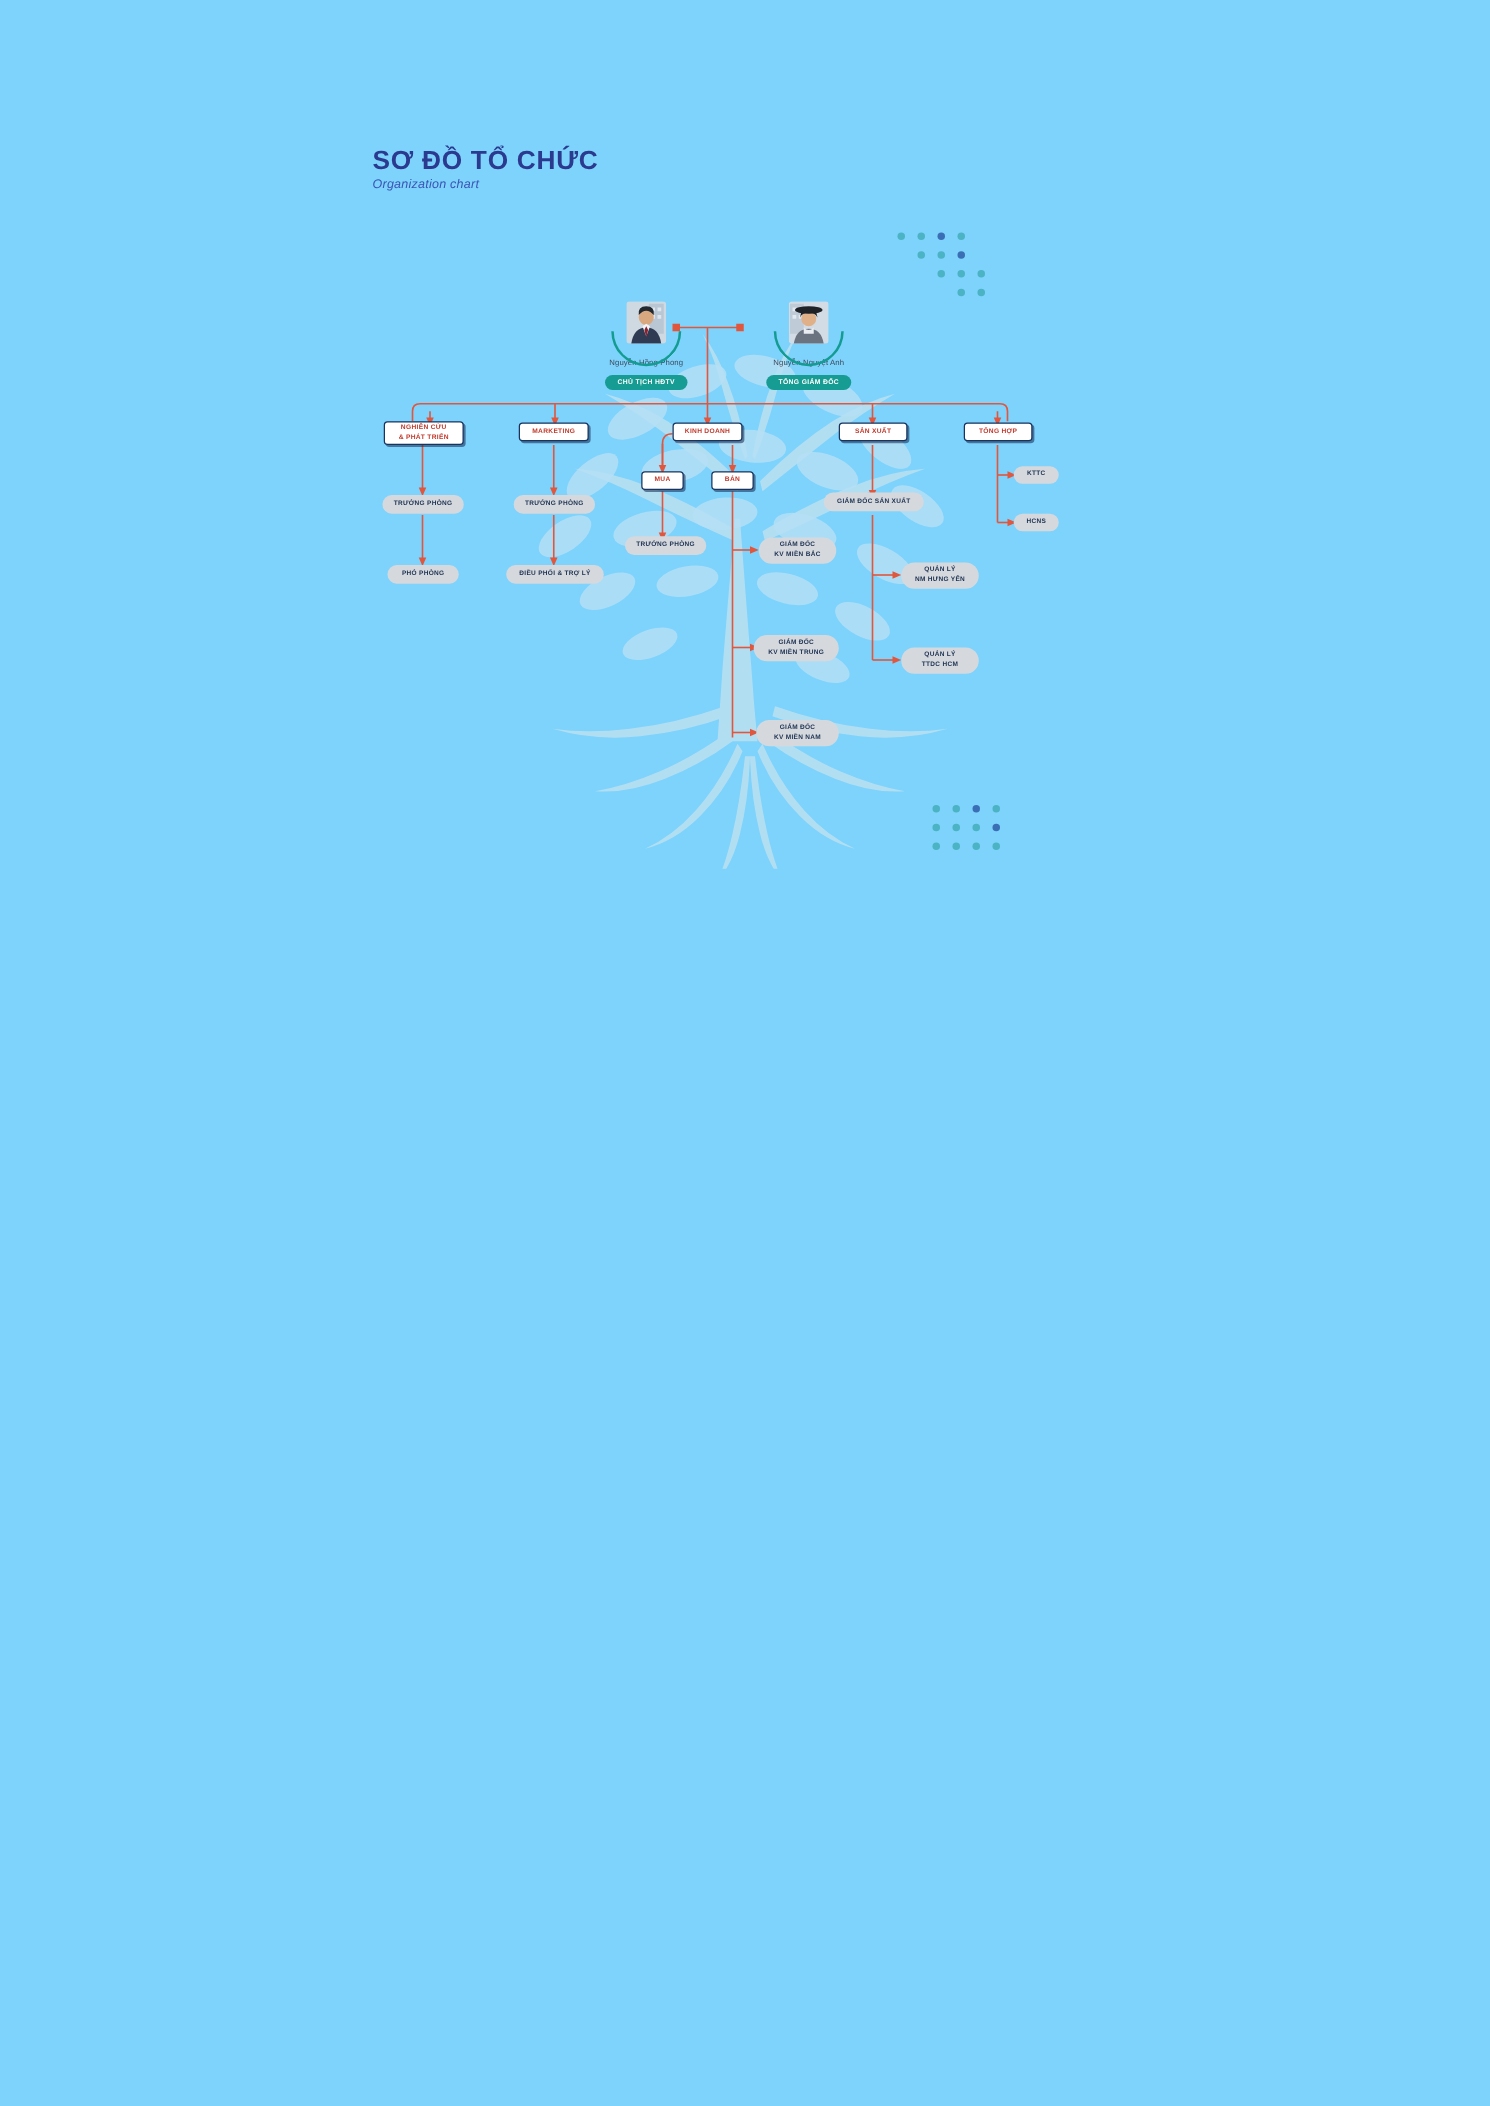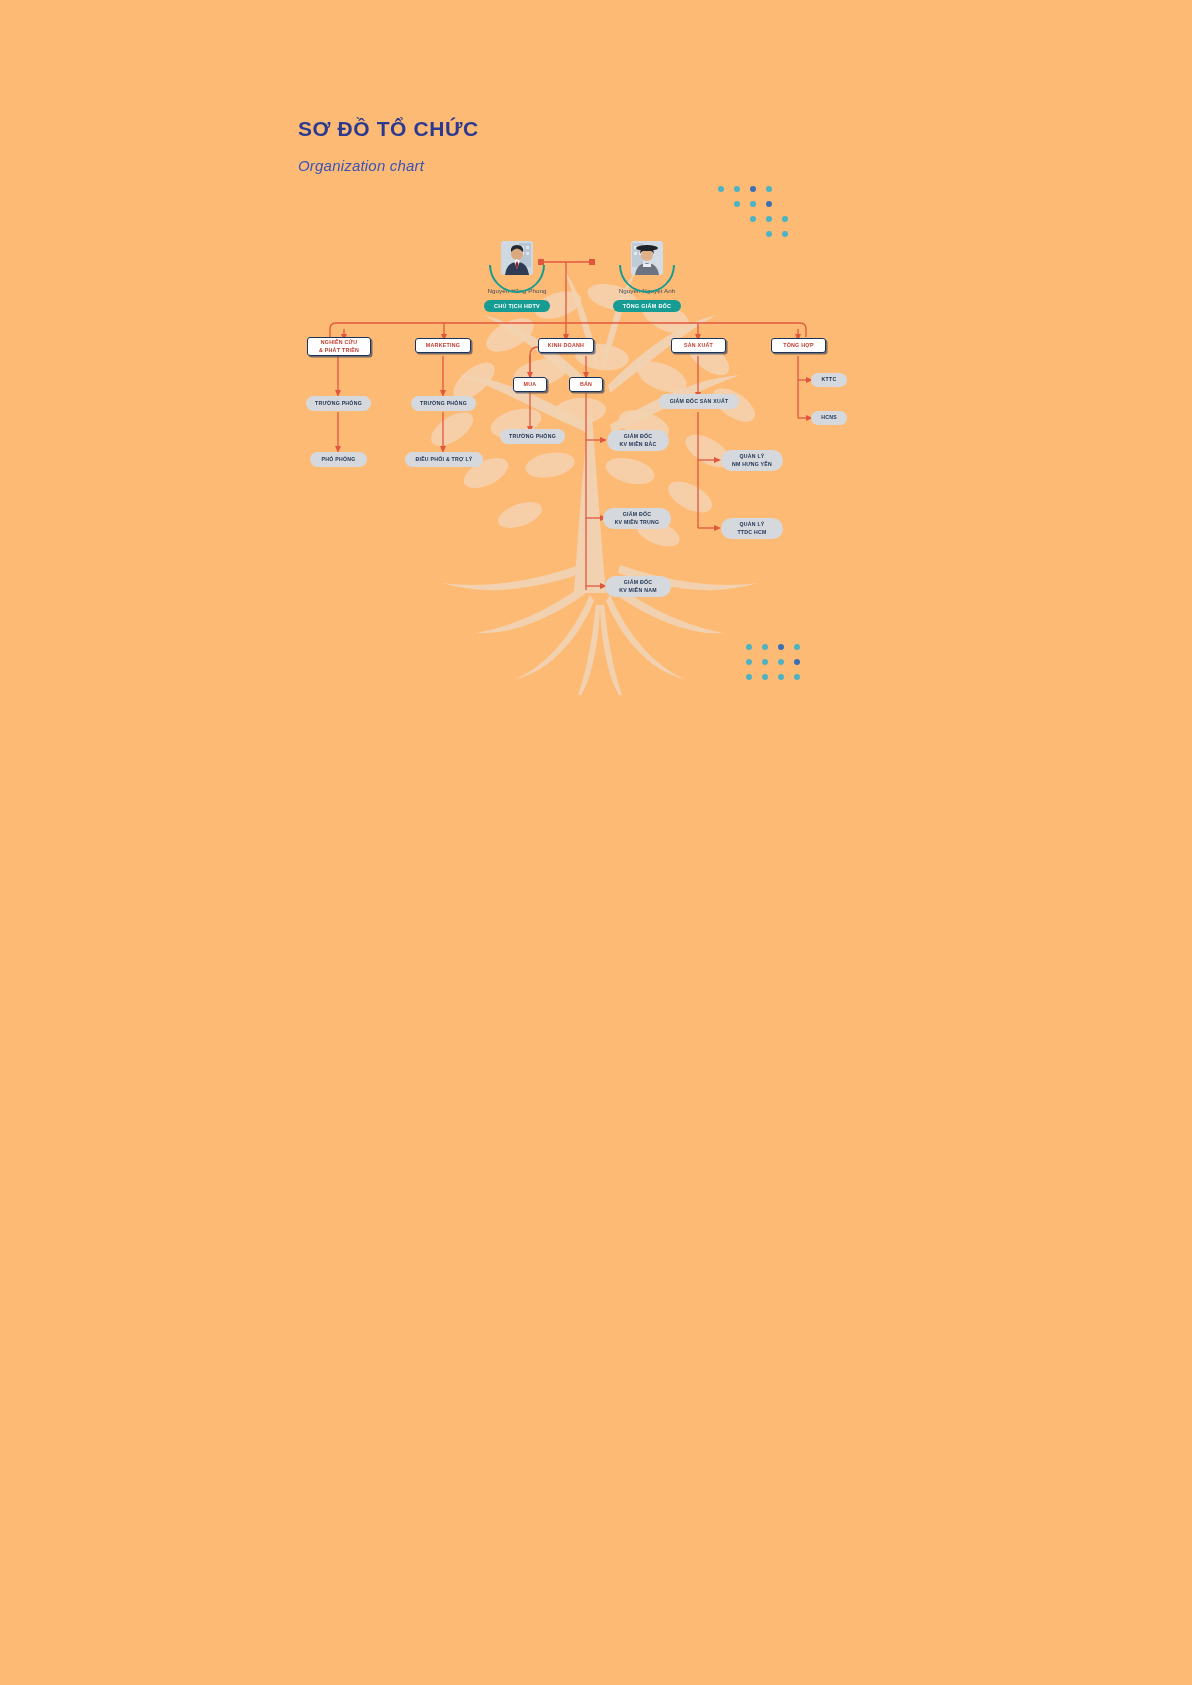--- a/index.html
+++ b/index.html
@@ -1,23 +1,23 @@
 <!DOCTYPE html>
 <html><head>
 <meta charset="utf-8">
 <style>
   html,body{margin:0;padding:0;background:#ffffff;}
   body{width:1192px;height:1685px;position:relative;font-family:"Liberation Sans",sans-serif;overflow:hidden;}
 
-  .page{position:absolute;left:0;top:0;width:1192px;height:1685px;background:#fdba74;}
+  .page{position:absolute;left:0;top:0;width:1192px;height:1685px;background:#7dd3fc;}
 
   
   .title-wrap{position:absolute;left:298px;top:118px;}
   .title-main{font-size:21px;font-weight:bold;color:#2b3a8f;letter-spacing:.6px;line-height:1.05;}
-  .title-sub{font-size:15px;font-style:italic;color:#3b53b5;letter-spacing:.2px;margin-top:17px;}
+  .title-sub{font-size:10px;font-style:italic;color:#3b53b5;letter-spacing:.2px;margin-top:2px;}
 
   
   .dots{position:absolute;}
   .dot{position:absolute;width:6px;height:6px;border-radius:50%;}
 
   
   .tree-wm{position:absolute;left:390px;top:265px;width:420px;height:430px;opacity:.5;}
   .lines{position:absolute;left:0;top:0;width:1192px;height:1685px;}
 
   

